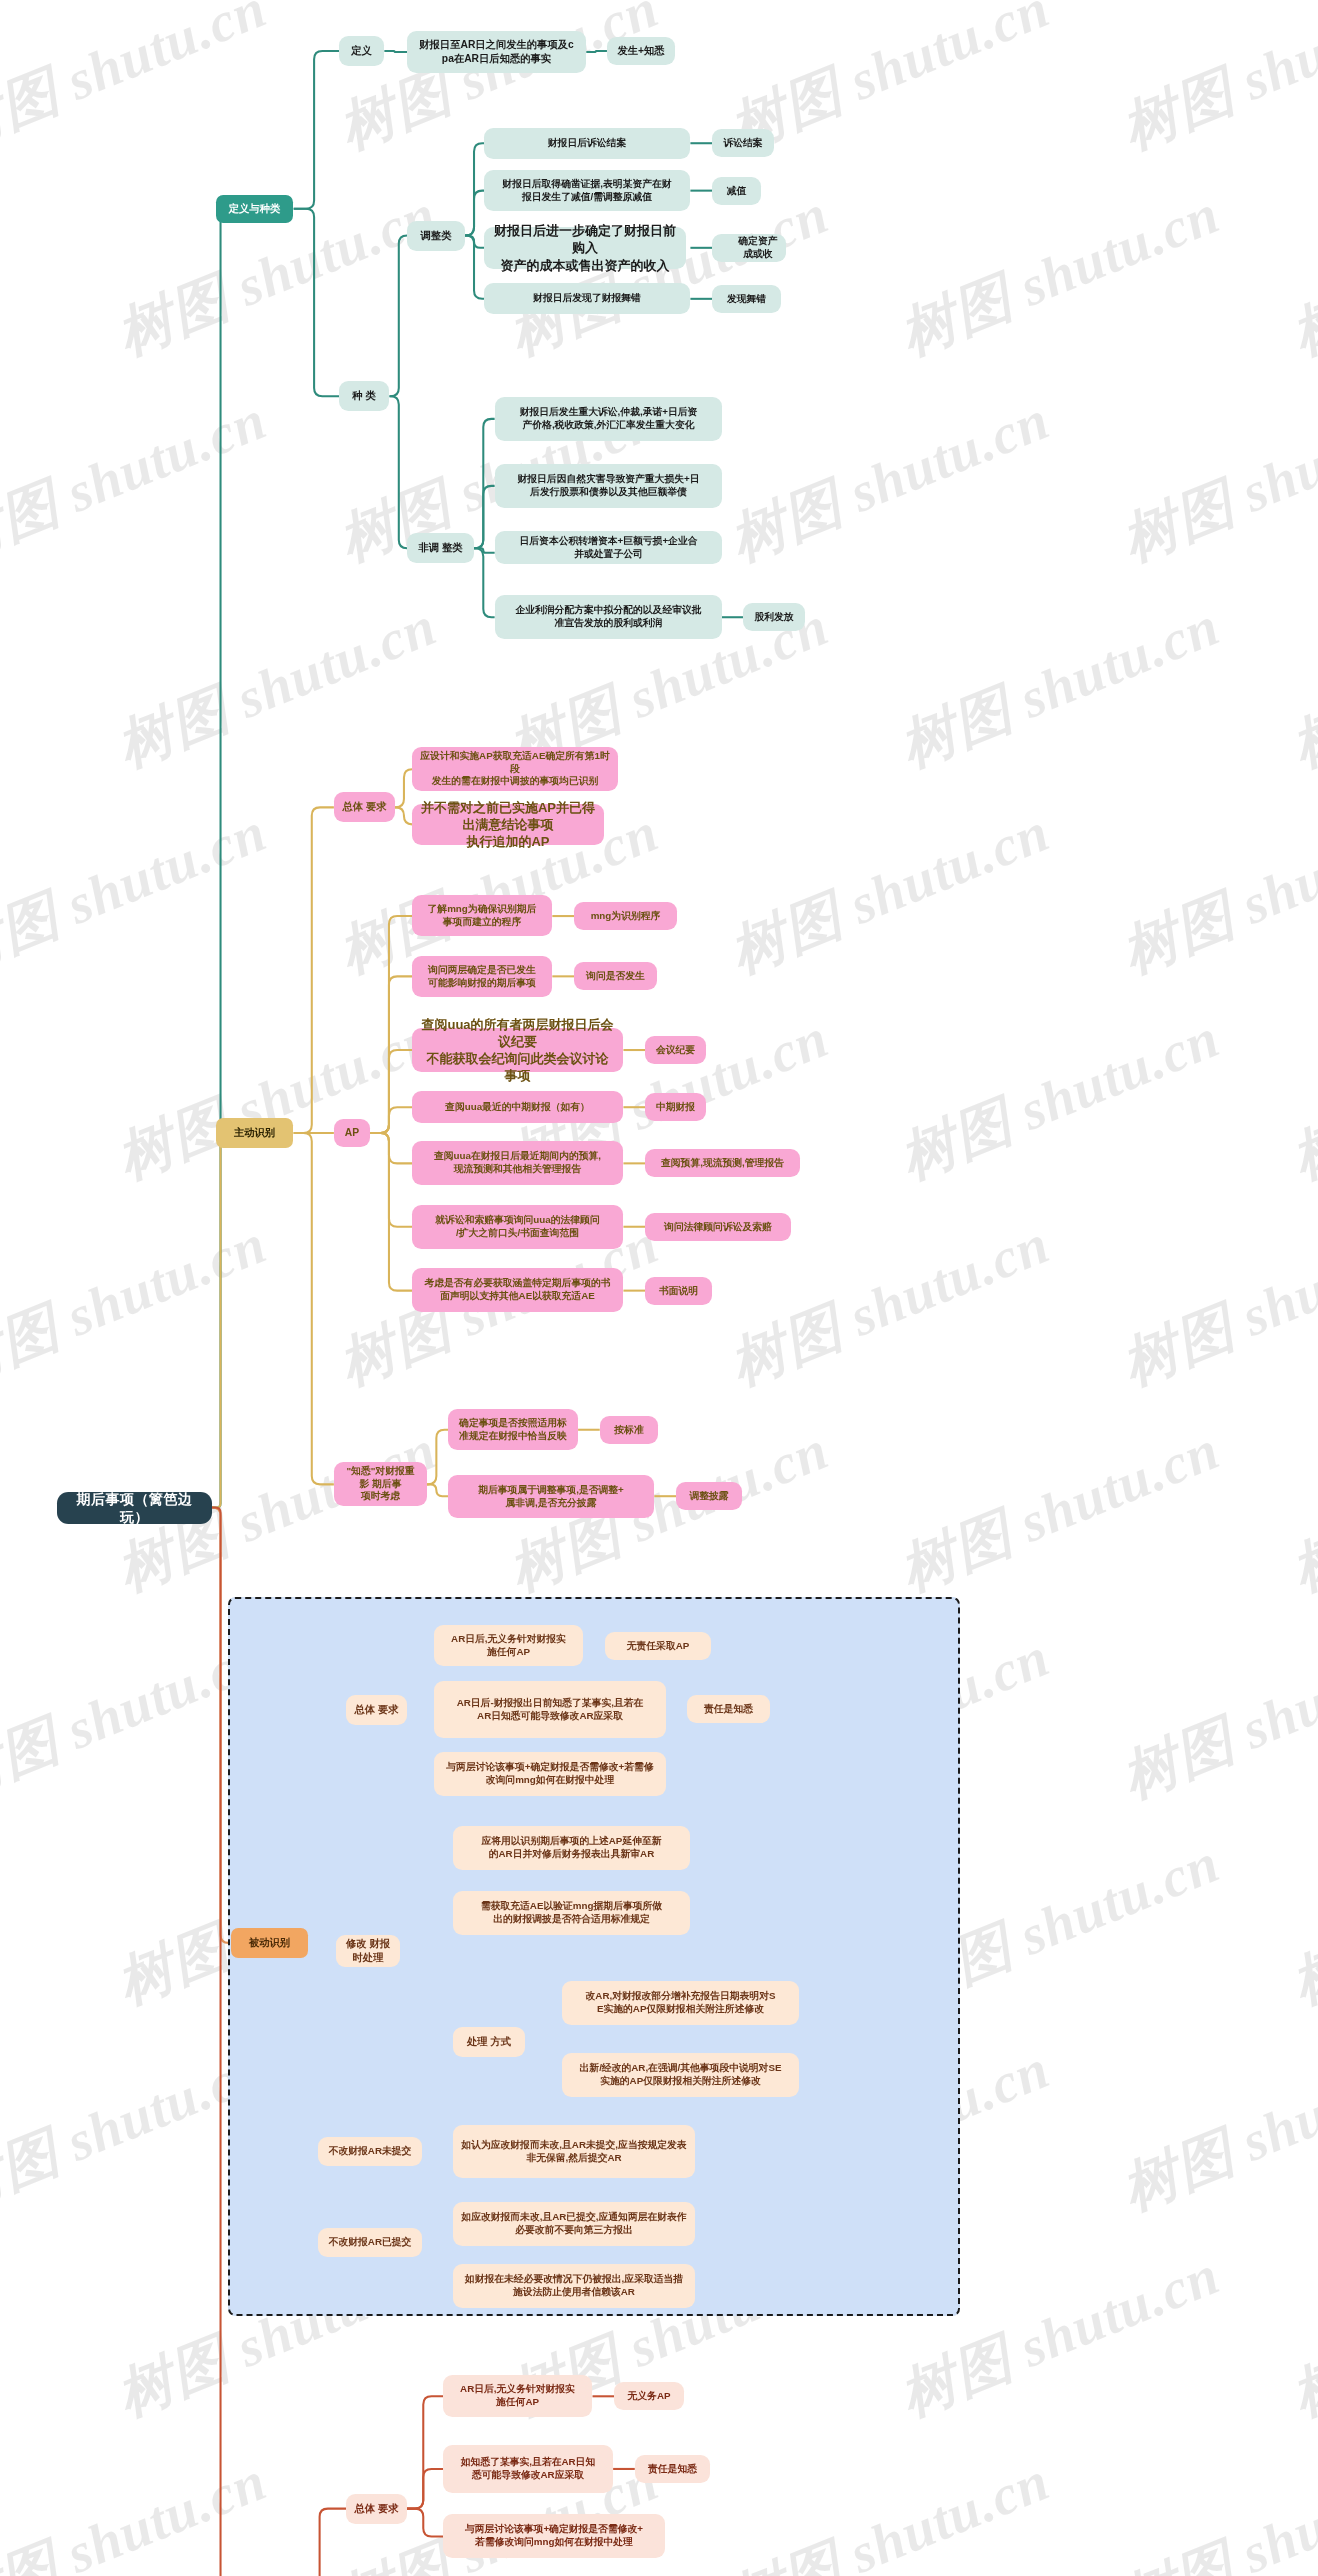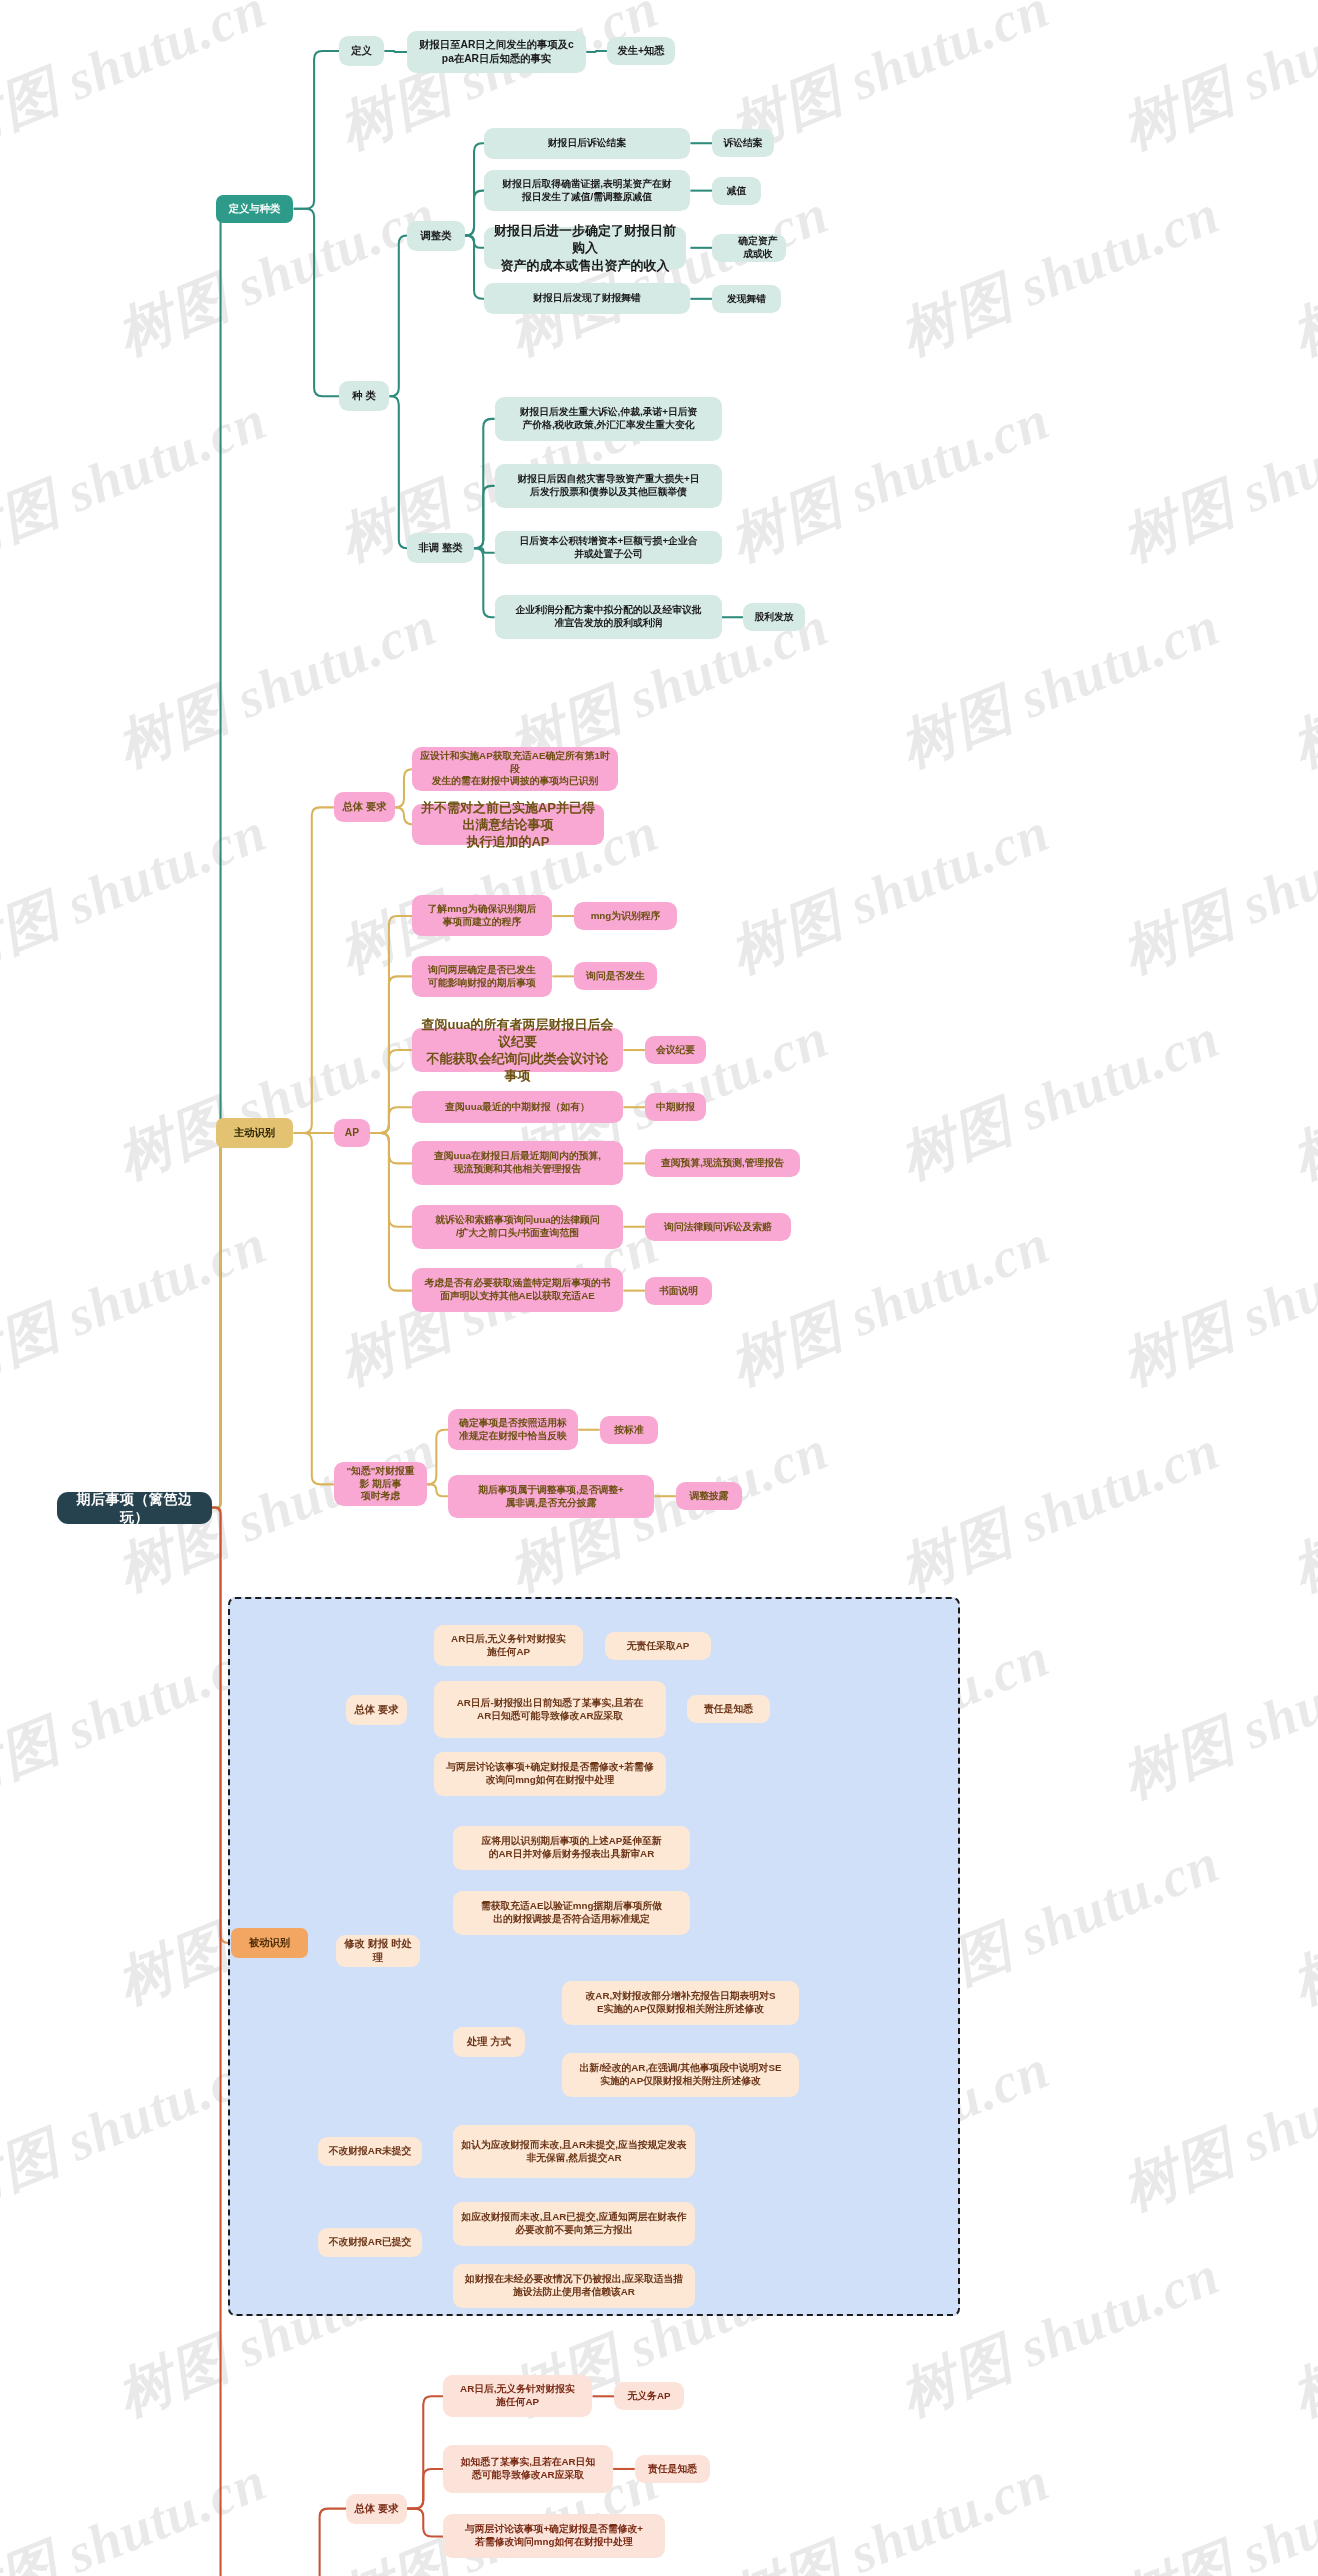--- a/index.html
+++ b/index.html
@@ -294,21 +294,21 @@
     <div class="node n-l1-orange" style="left: 231px; top: 1928px; width: 77px; height: 30px; font-size: 10.3px;">被动识别</div>
     <div class="node n-orange" style="left: 346px; top: 1695px; width: 61px; height: 30px; font-size: 10.3px;">总体 要求</div>
     <div class="node n-orange" style="left: 434px; top: 1625px; width: 149px; height: 41px; font-size: 9.8px;">AR日后,无义务针对财报实
 施任何AP</div>
     <div class="node n-orange" style="left: 605px; top: 1632px; width: 106px; height: 28px; font-size: 9.8px;">无责任采取AP</div>
     <div class="node n-orange" style="left: 434px; top: 1681px; width: 232px; height: 57px; font-size: 9.8px;">AR日后-财报报出日前知悉了某事实,且若在
 AR日知悉可能导致修改AR应采取</div>
     <div class="node n-orange" style="left: 687px; top: 1695px; width: 83px; height: 28px; font-size: 9.8px;">责任是知悉</div>
     <div class="node n-orange" style="left: 434px; top: 1752px; width: 232px; height: 44px; font-size: 9.8px;">与两层讨论该事项+确定财报是否需修改+若需修
 改询问mng如何在财报中处理</div>
-    <div class="node n-orange" style="left: 336px; top: 1935px; width: 84px; height: 32px; font-size: 10.3px; border-radius: 9px;">修改 财报 时处理</div>
+    <div class="node n-orange" style="left: 336px; top: 1935px; width: 64px; height: 32px; font-size: 10.3px; border-radius: 9px;">修改 财报 时处理</div>
     <div class="node n-orange" style="left: 453px; top: 1826px; width: 237px; height: 44px; font-size: 9.8px;">应将用以识别期后事项的上述AP延伸至新
 的AR日并对修后财务报表出具新审AR</div>
     <div class="node n-orange" style="left: 453px; top: 1891px; width: 237px; height: 44px; font-size: 9.8px;">需获取充适AE以验证mng据期后事项所做
 出的财报调披是否符合适用标准规定</div>
     <div class="node n-orange" style="left: 453px; top: 2027px; width: 72px; height: 30px; font-size: 10.3px;">处理 方式</div>
     <div class="node n-orange" style="left: 562px; top: 1981px; width: 237px; height: 44px; font-size: 9.8px;">改AR,对财报改部分增补充报告日期表明对S
 E实施的AP仅限财报相关附注所述修改</div>
     <div class="node n-orange" style="left: 562px; top: 2053px; width: 237px; height: 44px; font-size: 9.8px;">出新/经改的AR,在强调/其他事项段中说明对SE
 实施的AP仅限财报相关附注所述修改</div>
     <div class="node n-orange" style="left: 318px; top: 2137px; width: 104px; height: 29px; font-size: 9.8px;">不改财报AR未提交</div>

